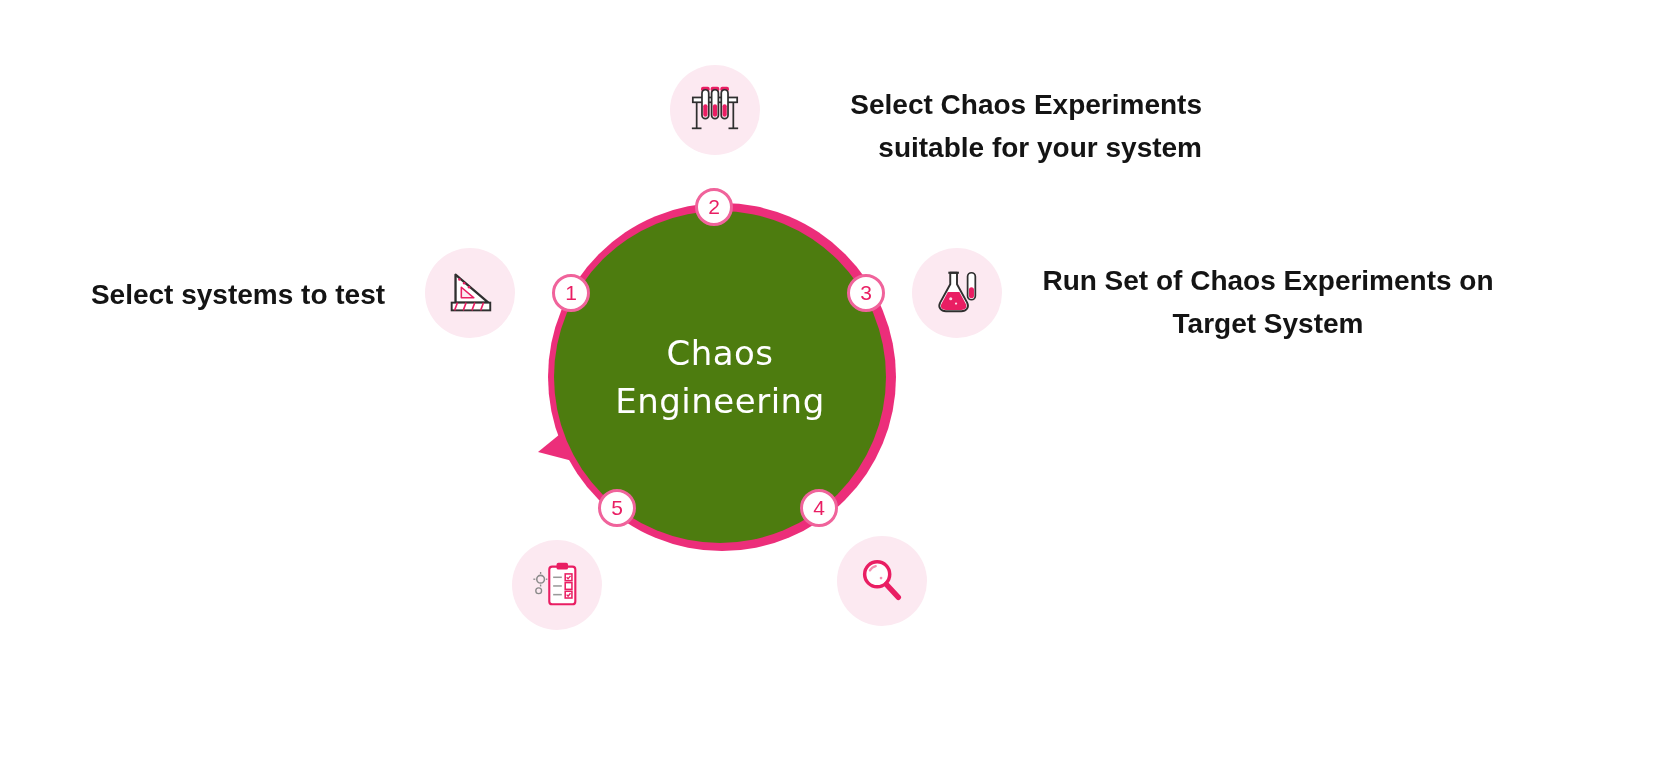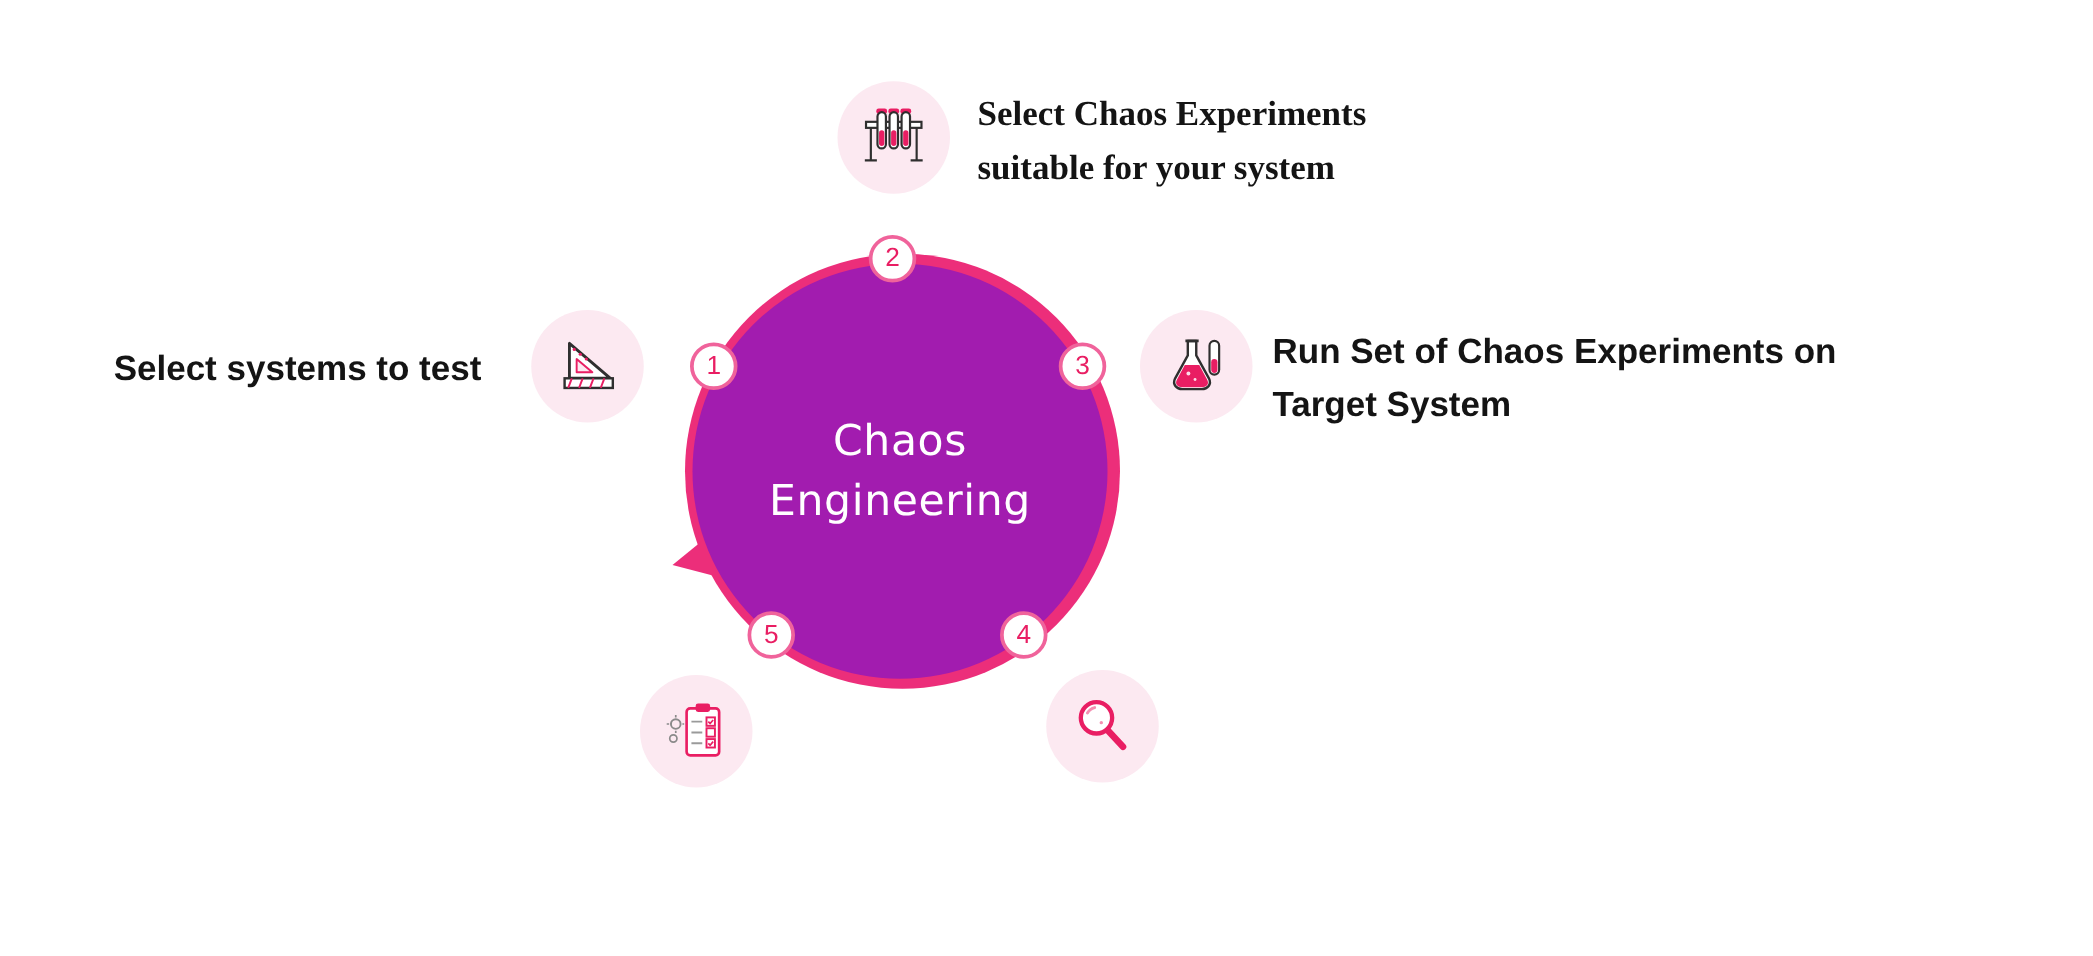--- a/index.html
+++ b/index.html
@@ -10,21 +10,21 @@
     font-family:"Liberation Sans",sans-serif;
     overflow:hidden;
   }
   
   .ring{
     position:absolute;left:548px;top:203px;width:348px;height:348px;
     border-radius:50%;background:#EC2E7A;
   }
   .center-circle{
     position:absolute;left:554px;top:211px;width:332px;height:332px;
-    border-radius:50%;background:#a21caf;
+    border-radius:50%;background:#4d7c0f;
     display:flex;flex-direction:column;align-items:center;justify-content:center;
   }
   .center-title{
     color:#ffffff;
     font-family:"DejaVu Sans","Liberation Sans",sans-serif;
     font-size:34px;font-weight:500;letter-spacing:.5px;
     line-height:48px;text-align:center;
   }
   .cycle-arrow{position:absolute;left:532px;top:402px;width:72px;height:72px;}
   
@@ -48,22 +48,22 @@
   .icon-2{left:670px;top:65px;}
   .icon-3{left:912px;top:248px;}
   .icon-4{left:837px;top:536px;}
   .icon-5{left:512px;top:540px;}
   
   .step-label{
     position:absolute;color:#141414;font-weight:700;font-size:28px;
     line-height:43px;white-space:pre-line;
   }
   .label-1{left:78px;top:273px;width:320px;text-align:center;}
-  .label-2{left:782px;top:70px;width:420px;text-align:left;font-family:Liberation Serif, serif;}
-  .label-3{left:1018px;top:259px;width:500px;text-align:left;}
+  .label-2{left:782px;top:83px;width:420px;text-align:right;}
+  .label-3{left:1018px;top:259px;width:500px;text-align:center;}
   .label-4{left:950px;top:546px;width:470px;text-align:left;}
   .label-5{left:157px;top:531px;width:330px;text-align:right;}
 </style>
 </head>
 <body>
 
 <div class="stage">
 
   <div class="ring"></div>
   <svg class="cycle-arrow" viewBox="0 0 72 72">

